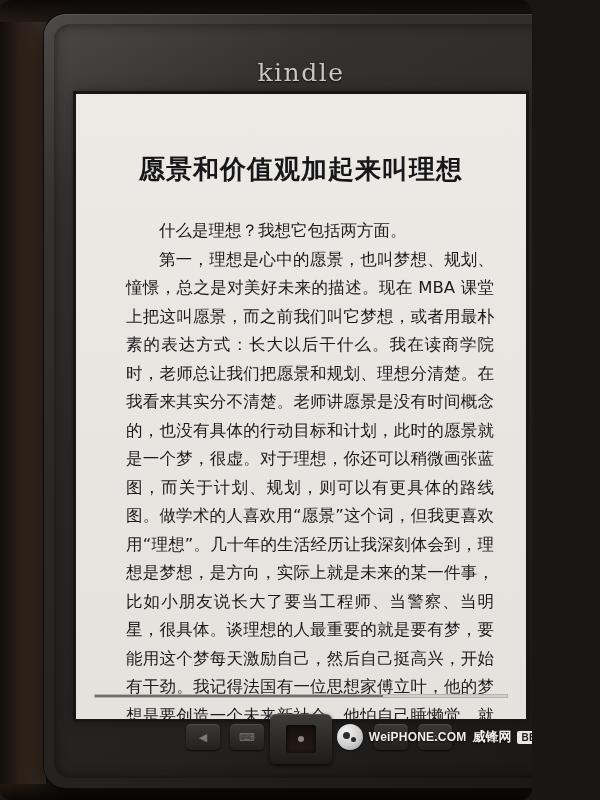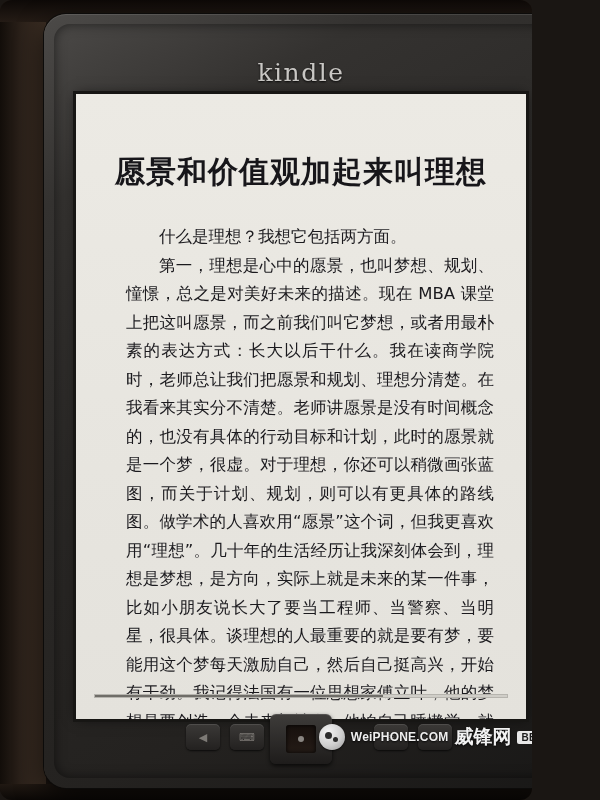--- a/index.html
+++ b/index.html
@@ -106,21 +106,21 @@
     left: 0; top: 0;
     width: 450px; height: 625px;
     padding: 0;
     background: linear-gradient(180deg,#eceae4 0%, #e7e5df 60%, #e4e2dc 100%);
   }
   .title {
     margin: 58px 0 0 0;
     text-align: center;
     font-family: "DejaVu Sans", sans-serif;
     font-weight: bold;
-    font-size: 30px;
+    font-size: 26px;
     letter-spacing: 1px;
     color: #17161a;
   }
   .body-text {
     margin: 30px 32px 0 50px;
     font-family: "DejaVu Sans", sans-serif;
     font-size: 16.5px;
     line-height: 28.5px;
     color: #1b1a1e;
     text-align: justify;
@@ -257,21 +257,21 @@
     font-weight: bold;
     font-size: 12px;
     color: #efefef;
     letter-spacing: 0.2px;
     text-shadow: 0 1px 2px rgba(0,0,0,0.9);
     line-height: 12px;
   }
   .wm-cn {
     font-family: "DejaVu Sans", sans-serif;
     font-weight: bold;
-    font-size: 19px;
+    font-size: 13px;
     color: #f2f2f2;
     text-shadow: 0 1px 2px rgba(0,0,0,0.9);
   }
   .wm-bbs {
     font-family: Liberation Sans, sans-serif;
     font-size: 10px;
     font-weight: bold;
     color: #1c1c1c;
     background: #e8e8e8;
     border-radius: 2px;

